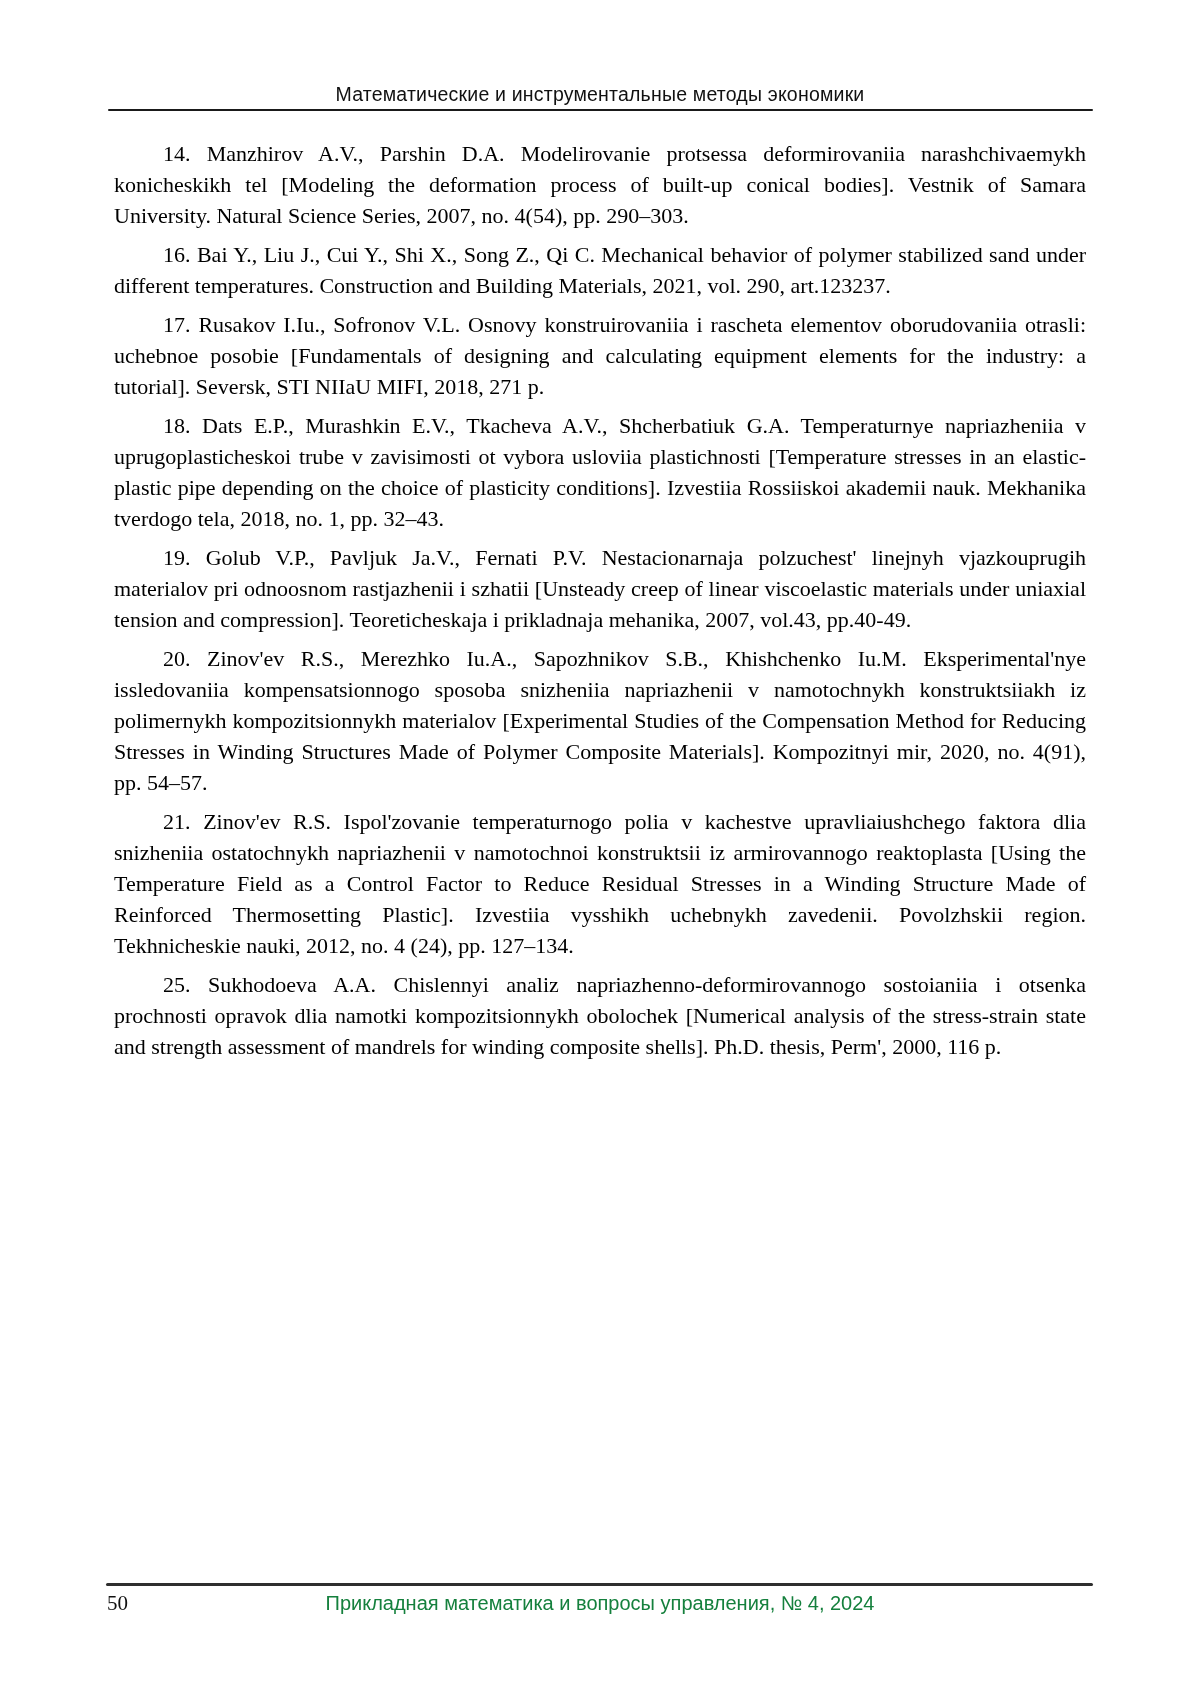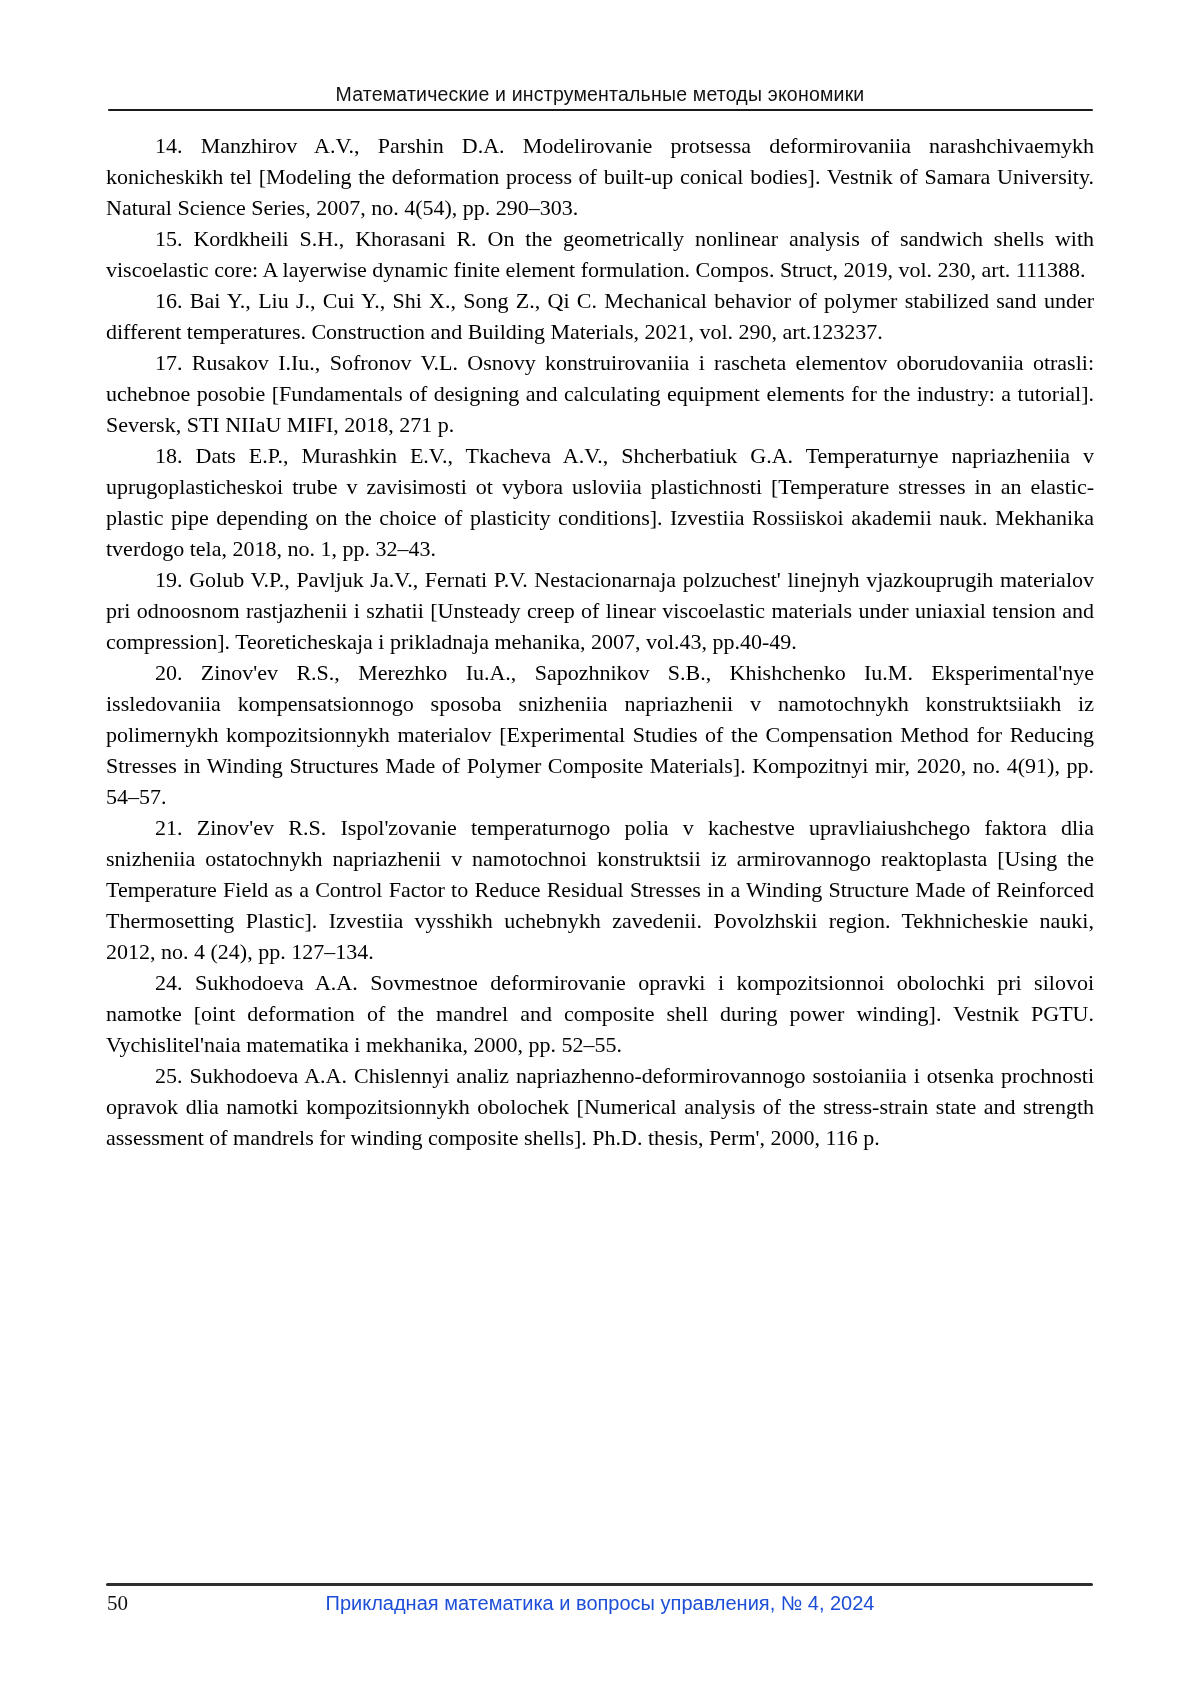--- a/index.html
+++ b/index.html
@@ -43,21 +43,21 @@
     top: 130px;
     left: 106px;
     width: 988px;
     font-family: "Liberation Serif", serif;
     font-size: 22px;
     line-height: 31px;
     text-align: justify;
     color: #000000;
   }
   .ref {
-    margin: 0;
+    margin: 8px;
     text-indent: 49px;
   }
   
   .footer-rule {
     position: absolute;
     top: 1583px;
     left: 106px;
     width: 987px;
     height: 2.5px;
     background: #2e2e2e;
@@ -71,43 +71,41 @@
     color: #111111;
   }
   .journal-line {
     position: absolute;
     top: 1592px;
     left: 106px;
     width: 988px;
     text-align: center;
     font-family: "Liberation Sans", sans-serif;
     font-size: 20px;
-    color: #1d4ed8;
+    color: #15803d;
   }
 </style>
 </head>
 <body>
 
 <div class="page">
 
   <header>
     <div class="running-head-text">Математические и инструментальные методы экономики</div>
     <div class="header-rule"></div>
   </header>
 
   <main class="references">
     <p class="ref">14. Manzhirov A.V., Parshin D.A. Modelirovanie protsessa deformirovaniia narashchivaemykh konicheskikh tel [Modeling the deformation process of built-up conical bodies]. Vestnik of Samara University. Natural Science Series, 2007, no. 4(54), pp. 290–303.</p>
-    <p class="ref">15. Kordkheili S.H., Khorasani R. On the geometrically nonlinear analysis of sandwich shells with viscoelastic core: A layerwise dynamic finite element formulation. Compos. Struct, 2019, vol. 230, art. 111388.</p>
     <p class="ref">16. Bai Y., Liu J., Cui Y., Shi X., Song Z., Qi C. Mechanical behavior of polymer stabilized sand under different temperatures. Construction and Building Materials, 2021, vol. 290, art.123237.</p>
     <p class="ref">17. Rusakov I.Iu., Sofronov V.L. Osnovy konstruirovaniia i rascheta elementov oborudovaniia otrasli: uchebnoe posobie [Fundamentals of designing and calculating equipment elements for the industry: a tutorial]. Seversk, STI NIIaU MIFI, 2018, 271 p.</p>
     <p class="ref">18. Dats E.P., Murashkin E.V., Tkacheva A.V., Shcherbatiuk G.A. Temperaturnye napriazheniia v uprugoplasticheskoi trube v zavisimosti ot vybora usloviia plastichnosti [Temperature stresses in an elastic-plastic pipe depending on the choice of plasticity conditions]. Izvestiia Rossiiskoi akademii nauk. Mekhanika tverdogo tela, 2018, no. 1, pp. 32–43.</p>
     <p class="ref">19. Golub V.P., Pavljuk Ja.V., Fernati P.V. Nestacionarnaja polzuchest' linejnyh vjazkouprugih materialov pri odnoosnom rastjazhenii i szhatii [Unsteady creep of linear viscoelastic materials under uniaxial tension and compression]. Teoreticheskaja i prikladnaja mehanika, 2007, vol.43, pp.40-49.</p>
     <p class="ref">20. Zinov'ev R.S., Merezhko Iu.A., Sapozhnikov S.B., Khishchenko Iu.M. Eksperimental'nye issledovaniia kompensatsionnogo sposoba snizheniia napriazhenii v namotochnykh konstruktsiiakh iz polimernykh kompozitsionnykh materialov [Experimental Studies of the Compensation Method for Reducing Stresses in Winding Structures Made of Polymer Composite Materials]. Kompozitnyi mir, 2020, no. 4(91), pp. 54–57.</p>
     <p class="ref">21. Zinov'ev R.S. Ispol'zovanie temperaturnogo polia v kachestve upravliaiushchego faktora dlia snizheniia ostatochnykh napriazhenii v namotochnoi konstruktsii iz armirovannogo reaktoplasta [Using the Temperature Field as a Control Factor to Reduce Residual Stresses in a Winding Structure Made of Reinforced Thermosetting Plastic]. Izvestiia vysshikh uchebnykh zavedenii. Povolzhskii region. Tekhnicheskie nauki, 2012, no. 4 (24), pp. 127–134.</p>
-    <p class="ref">24. Sukhodoeva A.A. Sovmestnoe deformirovanie opravki i kompozitsionnoi obolochki pri silovoi namotke [oint deformation of the mandrel and composite shell during power winding]. Vestnik PGTU. Vychislitel'naia matematika i mekhanika, 2000, pp. 52–55.</p>
     <p class="ref">25. Sukhodoeva A.A. Chislennyi analiz napriazhenno-deformirovannogo sostoianiia i otsenka prochnosti opravok dlia namotki kompozitsionnykh obolochek [Numerical analysis of the stress-strain state and strength assessment of mandrels for winding composite shells]. Ph.D. thesis, Perm', 2000, 116 p.</p>
   </main>
 
   <footer>
     <div class="footer-rule"></div>
     <span class="page-number">50</span>
     <div class="journal-line">Прикладная математика и вопросы управления, № 4, 2024</div>
   </footer>
 
 </div>

